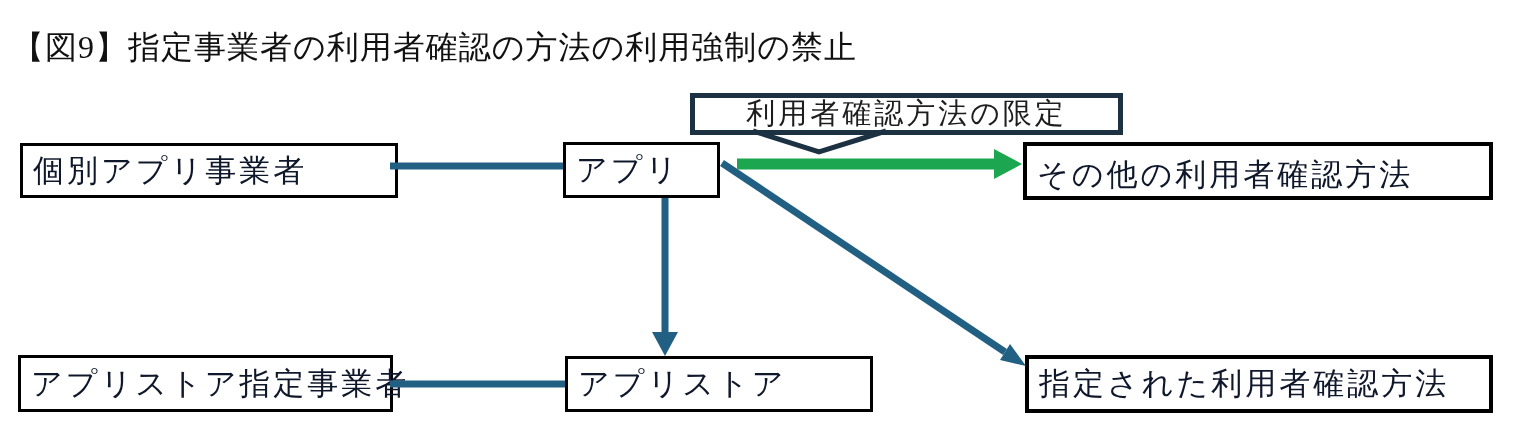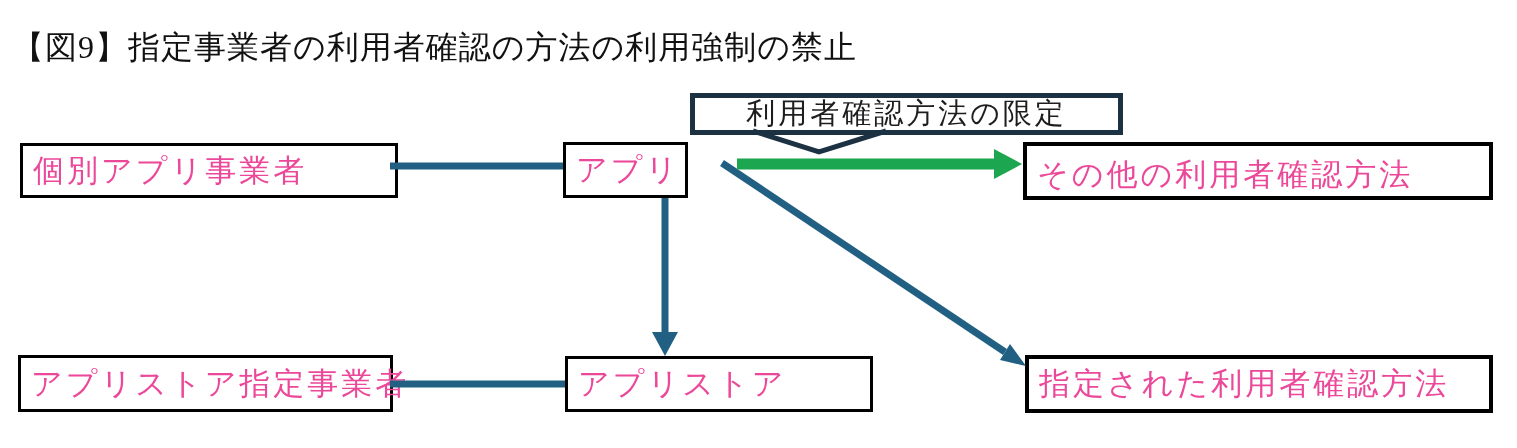--- a/index.html
+++ b/index.html
@@ -24,26 +24,26 @@
   .node {
     position: absolute;
     box-sizing: border-box;
     background: #ffffff;
     border: 3px solid #000000;
     display: flex;
     align-items: center;
     padding-left: 10px;
     font-size: 31px;
     letter-spacing: 3px;
-    color: #ec4899;
+    color: #0f172a;
     white-space: nowrap;
   }
   .node.thick { border-width: 4px; }
   .node-individual-app-provider { left: 20px;   top: 143px; width: 378px; height: 55px; }
-  .node-app                     { left: 563px;  top: 142px; width: 125px; height: 56px; }
+  .node-app                     { left: 563px;  top: 142px; width: 157px; height: 56px; }
   .node-other-methods           { left: 1023px; top: 142px; width: 470px; height: 58px; align-items: flex-end; }
   .node-store-provider          { left: 18px;   top: 355px; width: 375px; height: 57px; }
   .node-app-store               { left: 565px;  top: 356px; width: 308px; height: 56px; }
   .node-designated-methods      { left: 1025px; top: 355px; width: 468px; height: 58px; text-align: right; }
   .callout {
     position: absolute;
     left: 690px;
     top: 93px;
     width: 433px;
     height: 42px;

